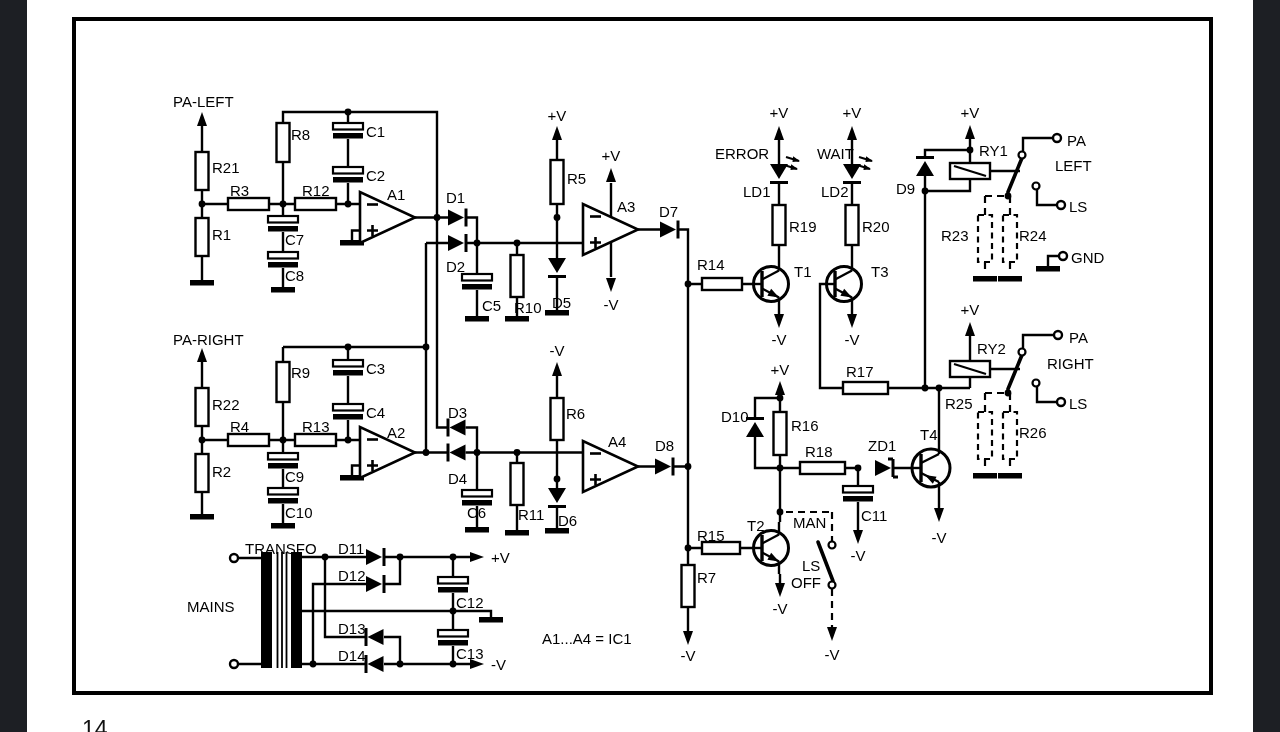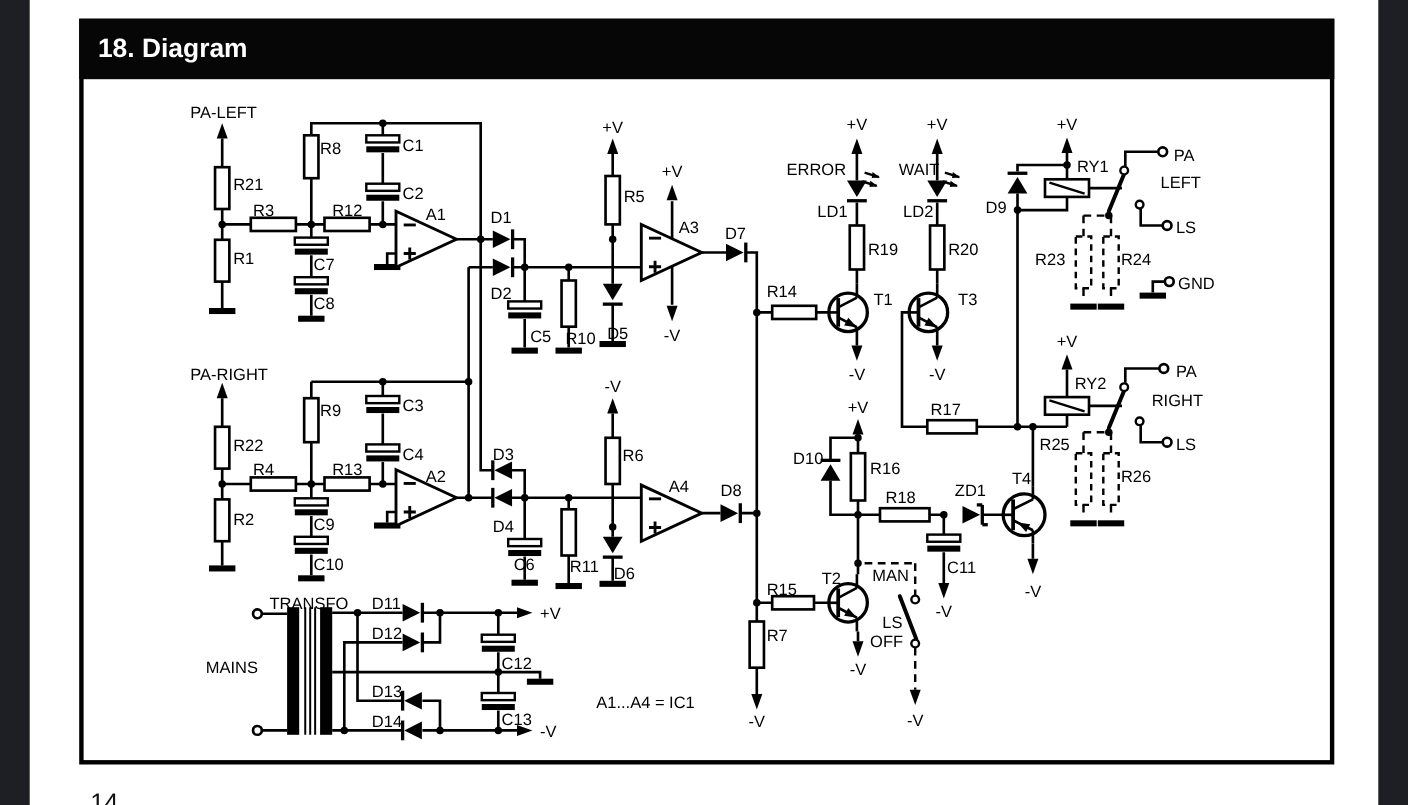--- a/index.html
+++ b/index.html
@@ -23,21 +23,20 @@
   text.lbl{font:15px "Liberation Sans",sans-serif;fill:var(--ink,#000);}
   text.mid{text-anchor:middle;}
 </style>
 </head>
 <body>
 
 <div id="stage">
   <div class="band left"></div>
   <div class="band right"></div>
   <div class="frame"></div>
-  <div class="titlebar">18. Diagram</div>
   <div class="pagenum">14</div>
 
   <svg width="1280" height="732" viewBox="0 0 1280 732">
     <defs>
       <g id="cap">
           <rect x="-15" y="0" width="30" height="6.5" fill="#fff" stroke="#000" stroke-width="2.2"></rect>
           <rect x="-15" y="10" width="30" height="5.5" fill="#000"></rect>
         </g>
       <g id="gnd">
           <rect x="-12" y="0" width="24" height="5.5" fill="#000"></rect>

